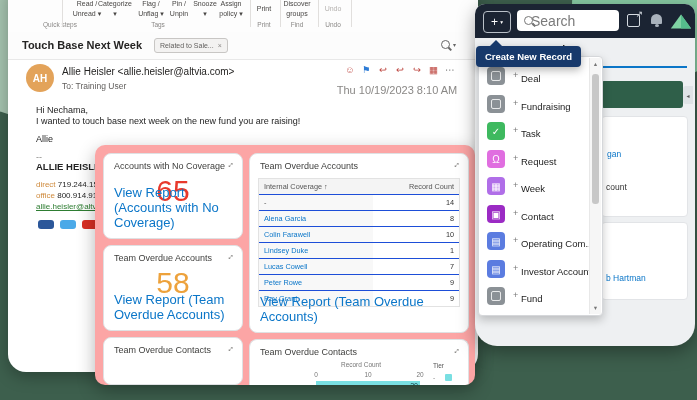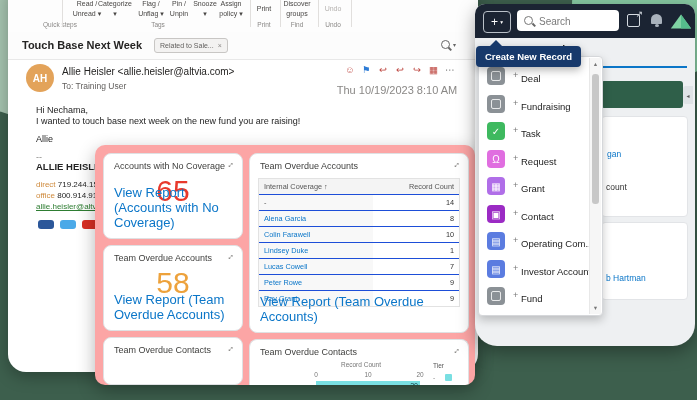--- a/index.html
+++ b/index.html
@@ -61,22 +61,22 @@
   .legswatch{position:absolute;width:7px;height:7px;border-radius:1px;}
   
   #panel{left:475px;top:4px;width:220px;height:342px;background:#eef0f2;border-radius:10px 10px 22px 22px;
          box-shadow:0 6px 18px rgba(0,0,0,.35);}
   .phead{position:absolute;left:0;top:0;width:100%;height:34px;background:#1b2433;border-radius:10px 10px 0 0;}
   .newbtn{position:absolute;left:8px;top:7px;width:26px;height:20px;border:1px solid #b9c0c8;border-radius:4px;
           color:#fff;display:flex;align-items:center;justify-content:center;gap:2px;}
   .newbtn .plus{font-size:12px;line-height:12px;} .newbtn .crt{font-size:5.5px;}
   .searchbox{position:absolute;left:42px;top:6px;width:102px;height:21px;background:#fff;border-radius:4px;}
   .searchbox .mag{position:absolute;left:7px;top:6px;border-color:#777;}
-  .searchbox input{position:absolute;left:20px;top:2px;width:76px;height:16px;border:none;outline:none;
-                   font-size:10px;font-family:"Liberation Sans",sans-serif;color:#333;background:transparent;}
+  .searchbox input{position:absolute;left:12px;top:2px;width:76px;height:16px;border:none;outline:none;
+                   font-size:14px;font-family:"Liberation Sans",sans-serif;color:#333;background:transparent;}
   .searchbox input::placeholder{color:#7a7a7a;}
   .extlink{position:absolute;left:152px;top:10px;width:11px;height:11px;border:1.5px solid #d4dae0;border-radius:2px;}
   .extlink::after{content:"↗";color:#d4dae0;font-size:9px;position:absolute;top:-6px;right:-4px;}
   .bell{position:absolute;left:176px;top:10px;width:11px;height:10px;background:#a9b2bc;border-radius:6px 6px 1px 1px;}
   .bell::after{content:"";position:absolute;left:3.5px;bottom:-3px;width:4px;height:3px;background:#a9b2bc;border-radius:50%;}
   .logo{position:absolute;left:194px;top:5px;}
   .frag-head{position:absolute;left:84px;top:40px;font-size:10px;font-weight:bold;color:#1d1d1d;}
   .tabline{position:absolute;left:126px;top:62px;width:86px;height:2px;background:#0b76c8;}
   .greenbar{position:absolute;left:126px;top:77px;width:82px;height:27px;background:#2f5f49;border-radius:3px;}
   .collapse{position:absolute;left:208px;top:82px;width:10px;height:18px;background:#dfe3e6;border-radius:3px 0 0 3px;
@@ -324,21 +324,21 @@
         <span class="dd-label">Task</span>
       </div>
       <div class="dd-item" style="top:89px;">
         <span class="dd-icon" style="background-color: rgb(224, 110, 224);">Ω</span>
         <span class="dd-plus">+</span>
         <span class="dd-label">Request</span>
       </div>
       <div class="dd-item" style="top:116px;">
         <span class="dd-icon" style="background-color: rgb(176, 110, 232);">▦</span>
         <span class="dd-plus">+</span>
-        <span class="dd-label">Grant</span>
+        <span class="dd-label">Week</span>
       </div>
       <div class="dd-item" style="top:144px;">
         <span class="dd-icon" style="background-color: rgb(155, 43, 196);">▣</span>
         <span class="dd-plus">+</span>
         <span class="dd-label">Contact</span>
       </div>
       <div class="dd-item" style="top:171px;">
         <span class="dd-icon" style="background-color: rgb(91, 124, 224);">▤</span>
         <span class="dd-plus">+</span>
         <span class="dd-label">Operating Com...</span>

